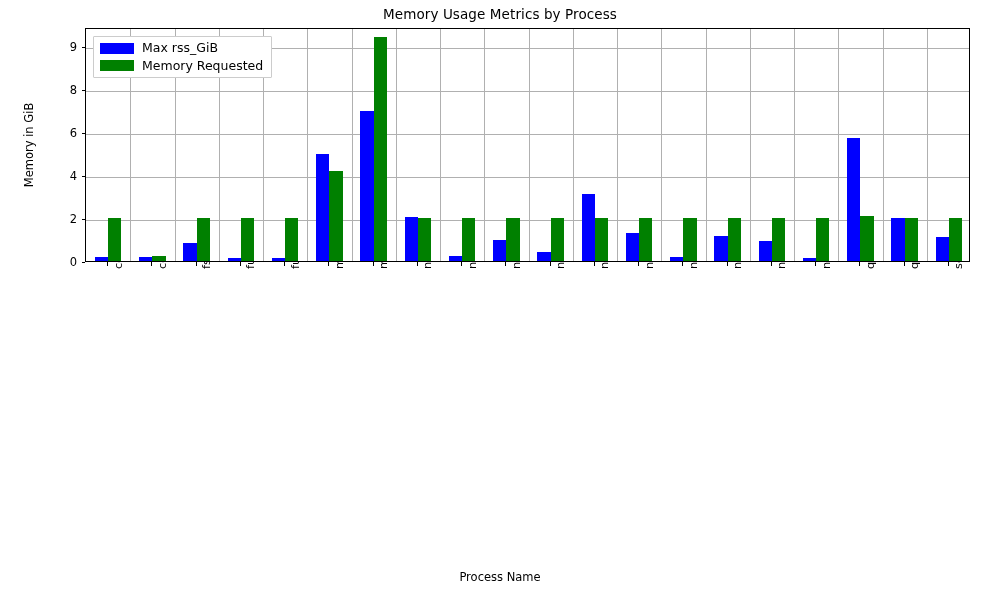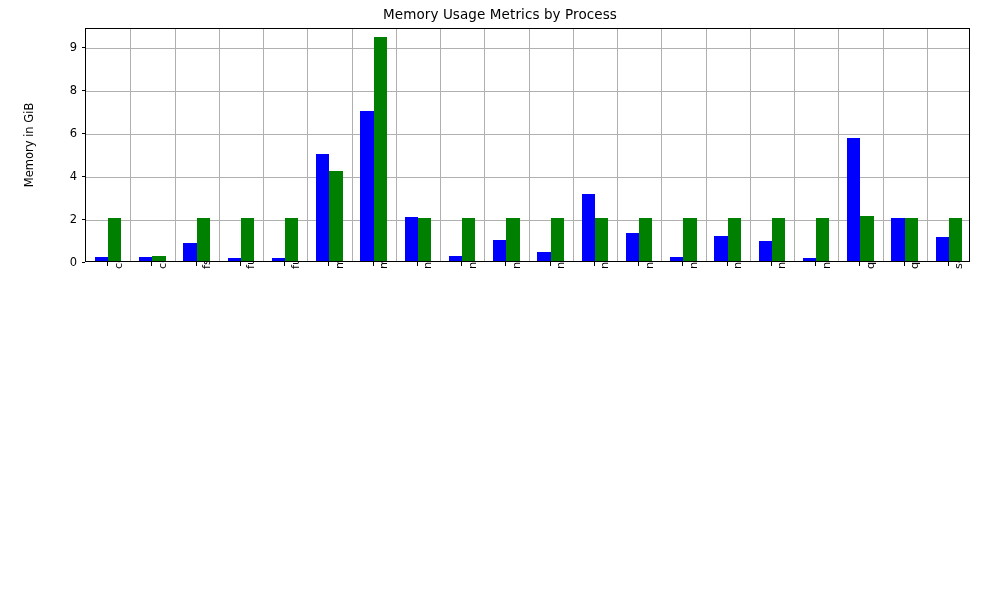--- a/index.html
+++ b/index.html
@@ -64,20 +64,21 @@
   .legend-text{font-size:12.5px;color:#000;line-height:1;}
 </style>
 </head>
 <body>
 
 <div id="figure">
 
   <div id="chart-title">Memory Usage Metrics by Process</div>
 
   <div id="ylabel" style="left: 22px; top: 145px; transform: rotate(-90deg) translate(-50%, 0px);">Memory in GiB</div>
+  <div id="xlabel">Process Name</div>
 
   <div id="yaxis-ticks">
       <div class="ytick-mark" style="left: 81.5px; top: 262px; position: absolute;"></div>
       <div class="ytick-label" style="left: 37px; top: 262px;">0</div>
       <div class="ytick-mark" style="left: 81.5px; top: 219.064px; position: absolute;"></div>
       <div class="ytick-label" style="left: 37px; top: 219.064px;">2</div>
       <div class="ytick-mark" style="left: 81.5px; top: 176.128px; position: absolute;"></div>
       <div class="ytick-label" style="left: 37px; top: 176.128px;">4</div>
       <div class="ytick-mark" style="left: 81.5px; top: 133.193px; position: absolute;"></div>
       <div class="ytick-label" style="left: 37px; top: 133.193px;">6</div>
@@ -195,14 +196,24 @@
           <div class="bar blue" title="qsmjl_rts — Max rss_GiB: 5.72" style="left: 761.1px; width: 13.275px; height: 122.796px;"></div>
           <div class="bar green" title="qsmjl_rts — Memory Requested: 2.12" style="left: 774.375px; width: 13.275px; height: 45.5119px;"></div>
           <div class="bar blue" title="qsmjl_vsharp — Max rss_GiB: 2" style="left: 805.35px; width: 13.275px; height: 42.9358px;"></div>
           <div class="bar green" title="qsmjl_vsharp — Memory Requested: 2" style="left: 818.625px; width: 13.275px; height: 42.9358px;"></div>
           <div class="bar blue" title="scipy_numpy_nibabel_bet_erode — Max rss_GiB: 1.1" style="left: 849.6px; width: 13.275px; height: 23.6147px;"></div>
           <div class="bar green" title="scipy_numpy_nibabel_bet_erode — Memory Requested: 2" style="left: 862.875px; width: 13.275px; height: 42.9358px;"></div>
         </div>
     </div>
   </div>
 
+  <div id="legend">
+    <div class="legend-row">
+      <span class="legend-swatch blue"></span>
+      <span class="legend-text">Max rss_GiB</span>
+    </div>
+    <div class="legend-row">
+      <span class="legend-swatch green"></span>
+      <span class="legend-text">Memory Requested</span>
+    </div>
+  </div>
 
 </div>
 
 </body></html>

